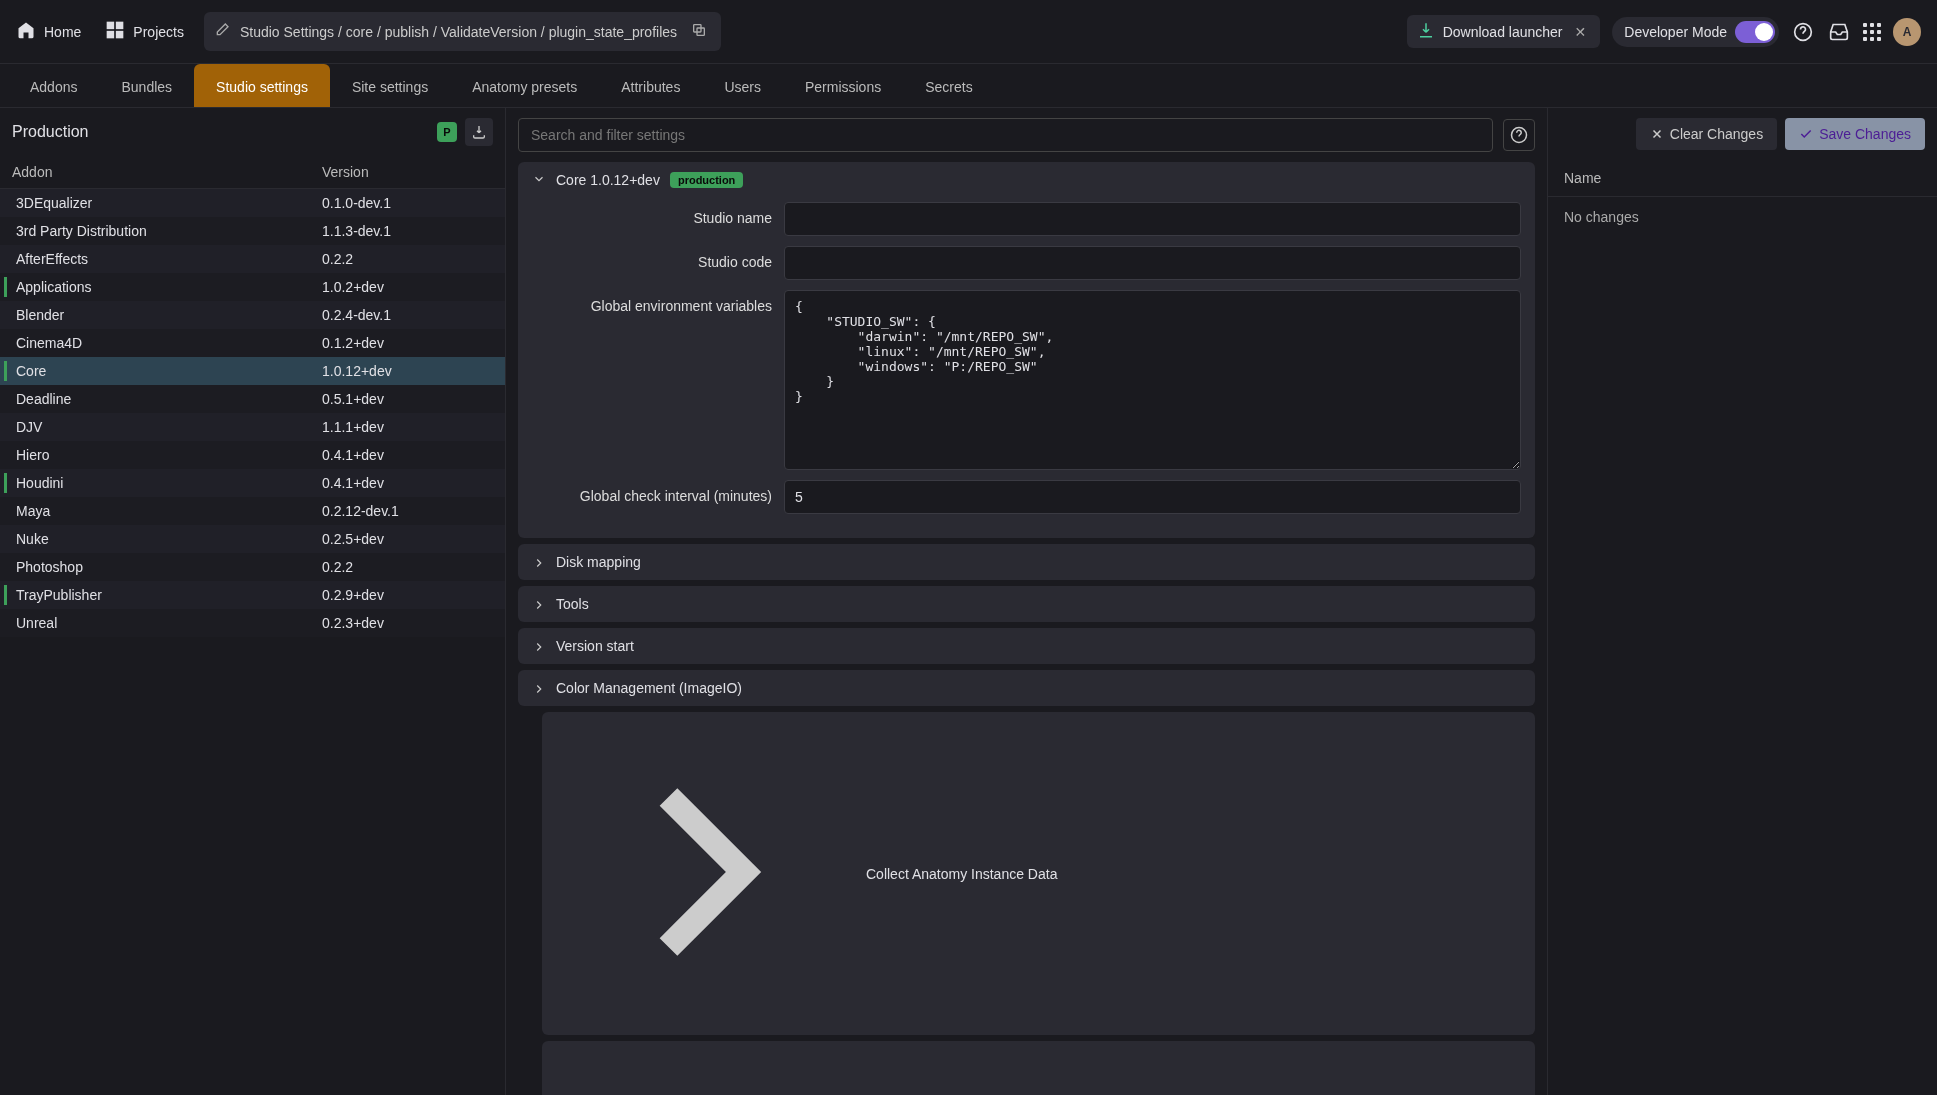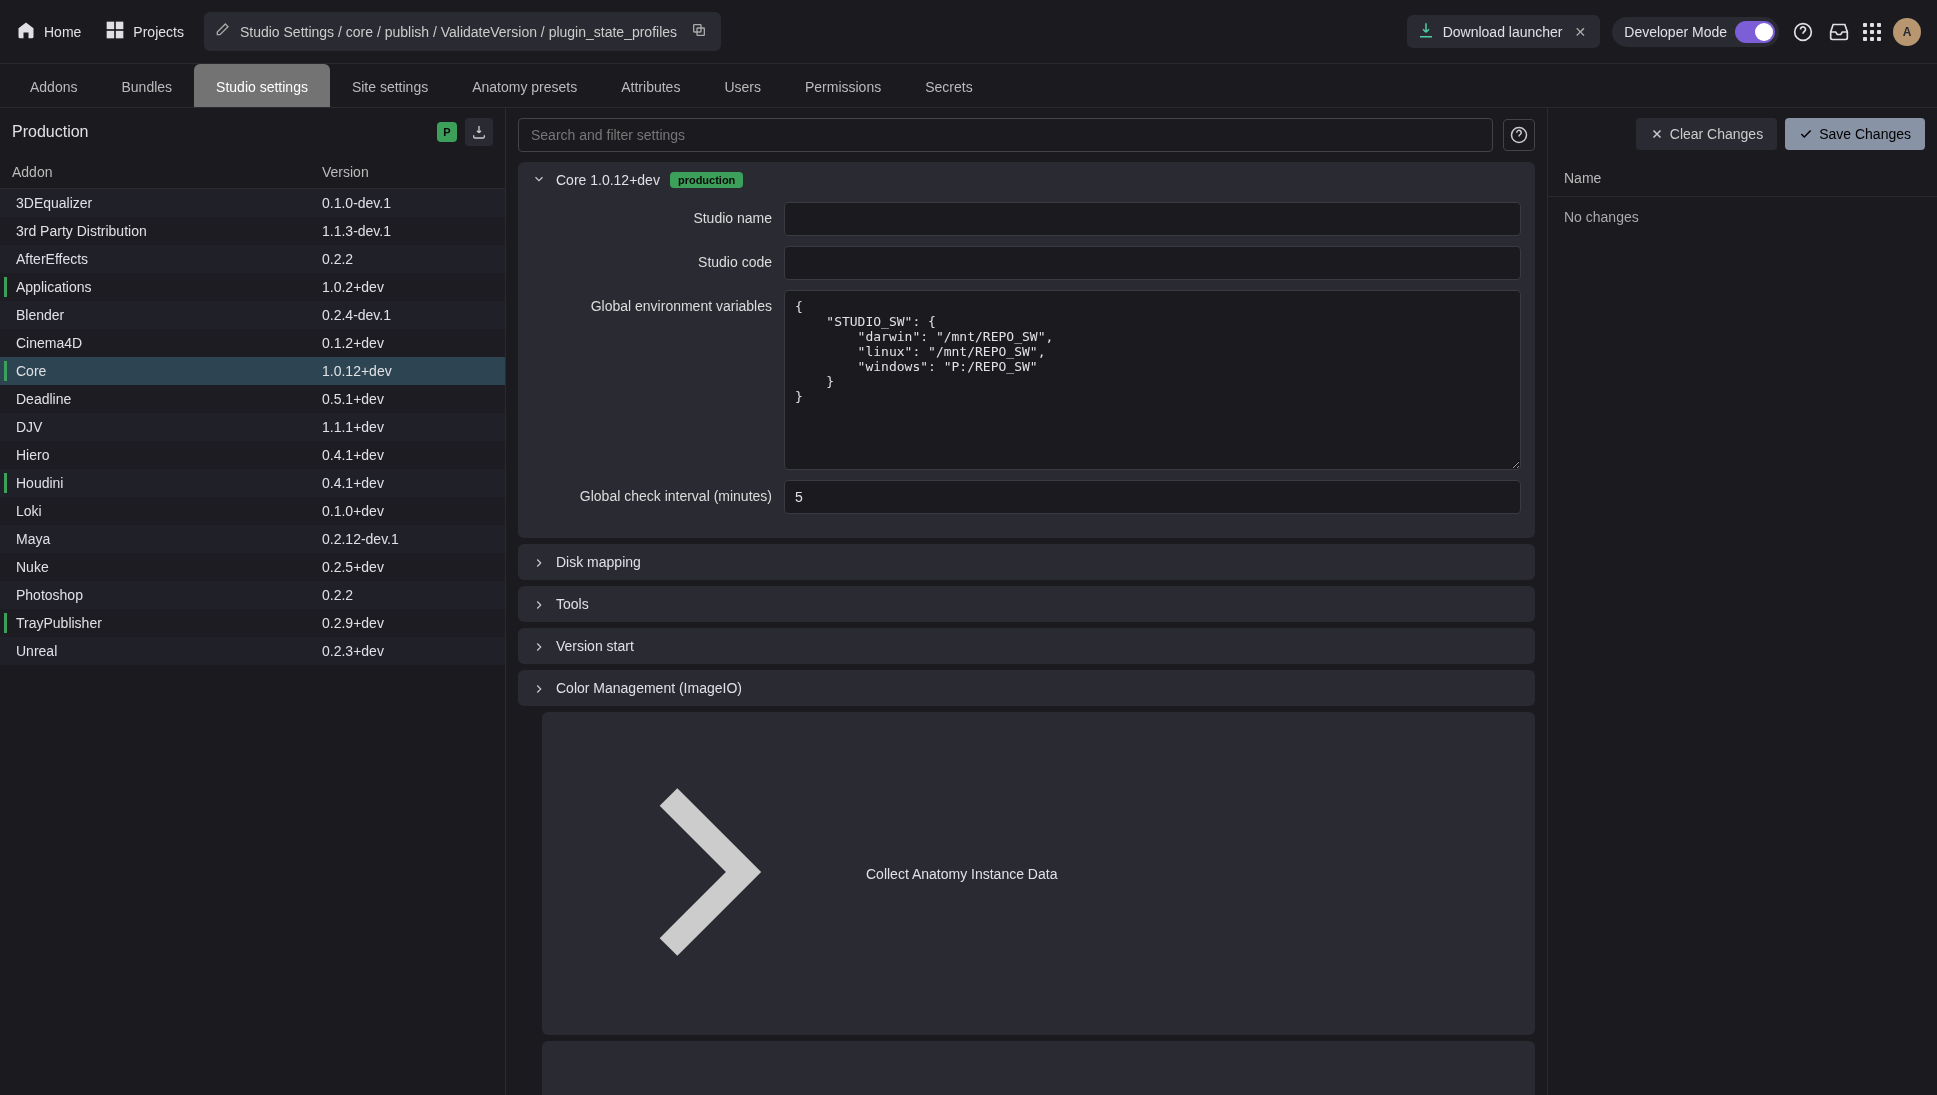--- a/index.html
+++ b/index.html
@@ -68,21 +68,21 @@
 }
 .tab {
   padding: 0 22px;
   display: flex;
   align-items: center;
   cursor: pointer;
   color: #bbb;
   border-top: 2px solid transparent;
 }
 .tab.active {
-  background: #737373;
+  background: #a16207;
   color: #fff;
   border-radius: 6px 6px 0 0;
 }
 
 
 .main {
   flex: 1;
   display: flex;
   overflow: hidden;
 }
@@ -250,21 +250,21 @@
   display: flex;
   align-items: center;
   gap: 8px;
   padding: 10px 12px;
   justify-content: flex-end;
 }
 .btn {
   display: flex; align-items: center; gap: 6px;
   background: #2a2a32; padding: 8px 14px; border-radius: 4px; cursor: pointer; color: #ccc;
 }
-.btn.primary { background: #8893a6; color: #000000; }
+.btn.primary { background: #8893a6; color: #4c1d95; }
 .btn svg { width: 14px; height: 14px; stroke: currentColor; fill: none; stroke-width: 2.5; }
 .rightpanel-header {
   padding: 10px 16px;
   border-bottom: 1px solid #2a2a30;
   color: #bbb;
 }
 .rightpanel-body { padding: 12px 16px; color: #aaa; }
 
 .chev svg { width: 100%; height: 100%; stroke: #ccc; fill: none; stroke-width: 2; }
 </style>
@@ -410,24 +410,20 @@
           </div>
           <div class="addon-row">
             <div class="addon-col-name">Hiero</div>
             <div class="addon-col-ver">0.4.1+dev</div>
           </div>
           <div class="addon-row marked">
             <div class="addon-col-name">Houdini</div>
             <div class="addon-col-ver">0.4.1+dev</div>
           </div>
           <div class="addon-row">
-            <div class="addon-col-name">Loki</div>
-            <div class="addon-col-ver">0.1.0+dev</div>
-          </div>
-          <div class="addon-row">
             <div class="addon-col-name">Maya</div>
             <div class="addon-col-ver">0.2.12-dev.1</div>
           </div>
           <div class="addon-row">
             <div class="addon-col-name">Nuke</div>
             <div class="addon-col-ver">0.2.5+dev</div>
           </div>
           <div class="addon-row">
             <div class="addon-col-name">Photoshop</div>
             <div class="addon-col-ver">0.2.2</div>

